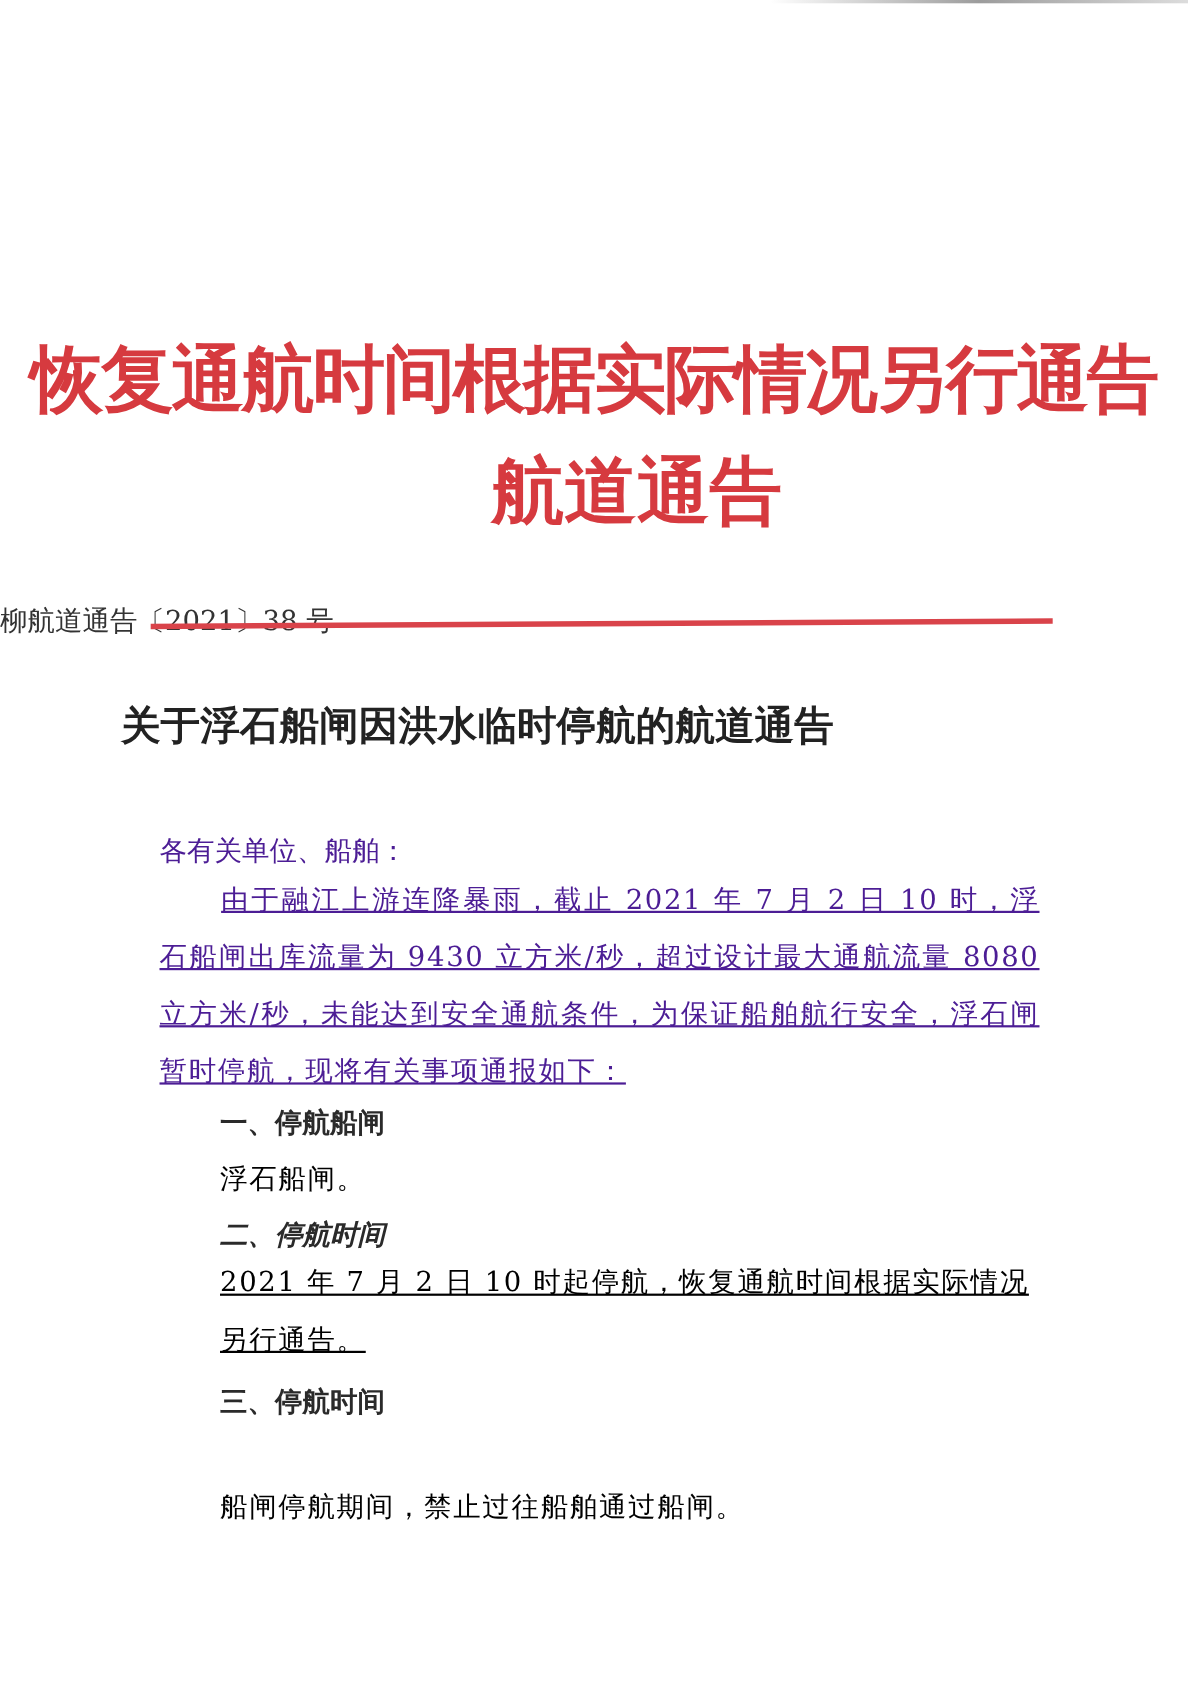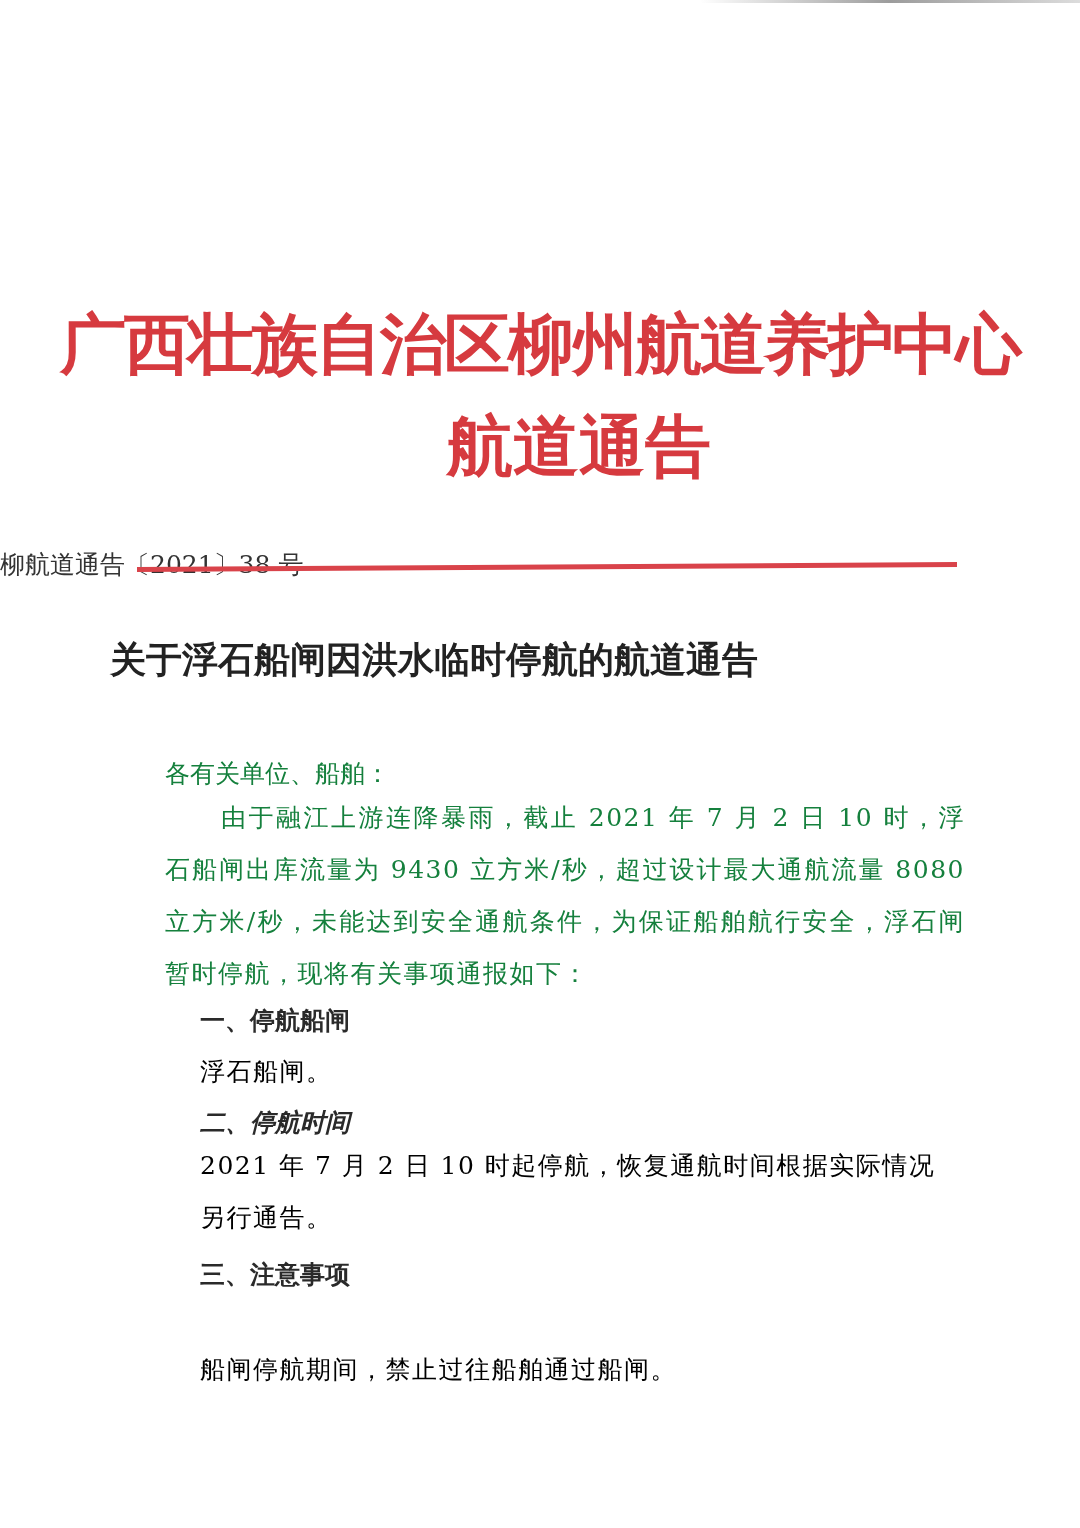--- a/index.html
+++ b/index.html
@@ -28,48 +28,47 @@
   }
   .red-rule {
     position: absolute; left: 137px; top: 567px; width: 820px; height: 5px;
     background: #d9434a; transform: rotate(-0.35deg); transform-origin: left center;
   }
   .notice-title {
     position: absolute; left: 0; width: 868px; top: 636px; text-align: center;
     font-size: 36px; font-weight: bold; color: #222;
   }
   .body-text {
-    position: absolute; left: 145px; width: 800px; font-size: 25px; line-height: 52px; color: #15803d;
+    position: absolute; left: 145px; width: 800px; font-size: 25px; line-height: 52px; color: #4c1d95;
     text-align: justify;
-    margin-left: 20px;
   }
   .salutation { top: 748px; }
-  .para { top: 792px; text-indent: 56px; letter-spacing: 1.5px; }
+  .para { top: 792px; text-indent: 56px; letter-spacing: 1.5px; text-decoration: underline; }
   .section-head {
     position: absolute; left: 200px; font-family: "DejaVu Sans", sans-serif; font-size: 25px; font-weight: bold; color: #2a2a2a; text-align: right;
   }
   .section-body {
     position: absolute; left: 200px; width: 748px; font-size: 25px; line-height: 52px; color: #000000; letter-spacing: 1.5px;
   }
 </style>
 </head>
 <body>
 
 <div class="scan-edge"></div>
 
-<div class="org-title">广西壮族自治区柳州航道养护中心</div>
+<div class="org-title">恢复通航时间根据实际情况另行通告</div>
 <div class="doc-type">航道通告</div>
 <div class="doc-number">柳航道通告〔2021〕38 号</div>
 <div class="red-rule"></div>
 
 <div class="notice-title">关于浮石船闸因洪水临时停航的航道通告</div>
 
 <div class="body-text salutation">各有关单位、船舶：</div>
 <div class="body-text para">由于融江上游连降暴雨，截止 2021 年 7 月 2 日 10 时，浮石船闸出库流量为 9430 立方米/秒，超过设计最大通航流量 8080 立方米/秒，未能达到安全通航条件，为保证船舶航行安全，浮石闸暂时停航，现将有关事项通报如下：</div>
 
 <div class="section-head" style="top:1004px;">一、停航船闸</div>
 <div class="section-body" style="top:1046px;">浮石船闸。</div>
 
 <div class="section-head" style="top:1106px;font-style:italic;">二、停航时间</div>
-<div class="section-body" style="top:1140px;">2021 年 7 月 2 日 10 时起停航，恢复通航时间根据实际情况另行通告。</div>
+<div class="section-body" style="top:1140px;text-decoration:underline;">2021 年 7 月 2 日 10 时起停航，恢复通航时间根据实际情况另行通告。</div>
 
-<div class="section-head" style="top:1258px;">三、注意事项</div>
+<div class="section-head" style="top:1258px;">三、停航时间</div>
 <div class="section-body" style="top:1344px;">船闸停航期间，禁止过往船舶通过船闸。</div>
 
 </body></html>

